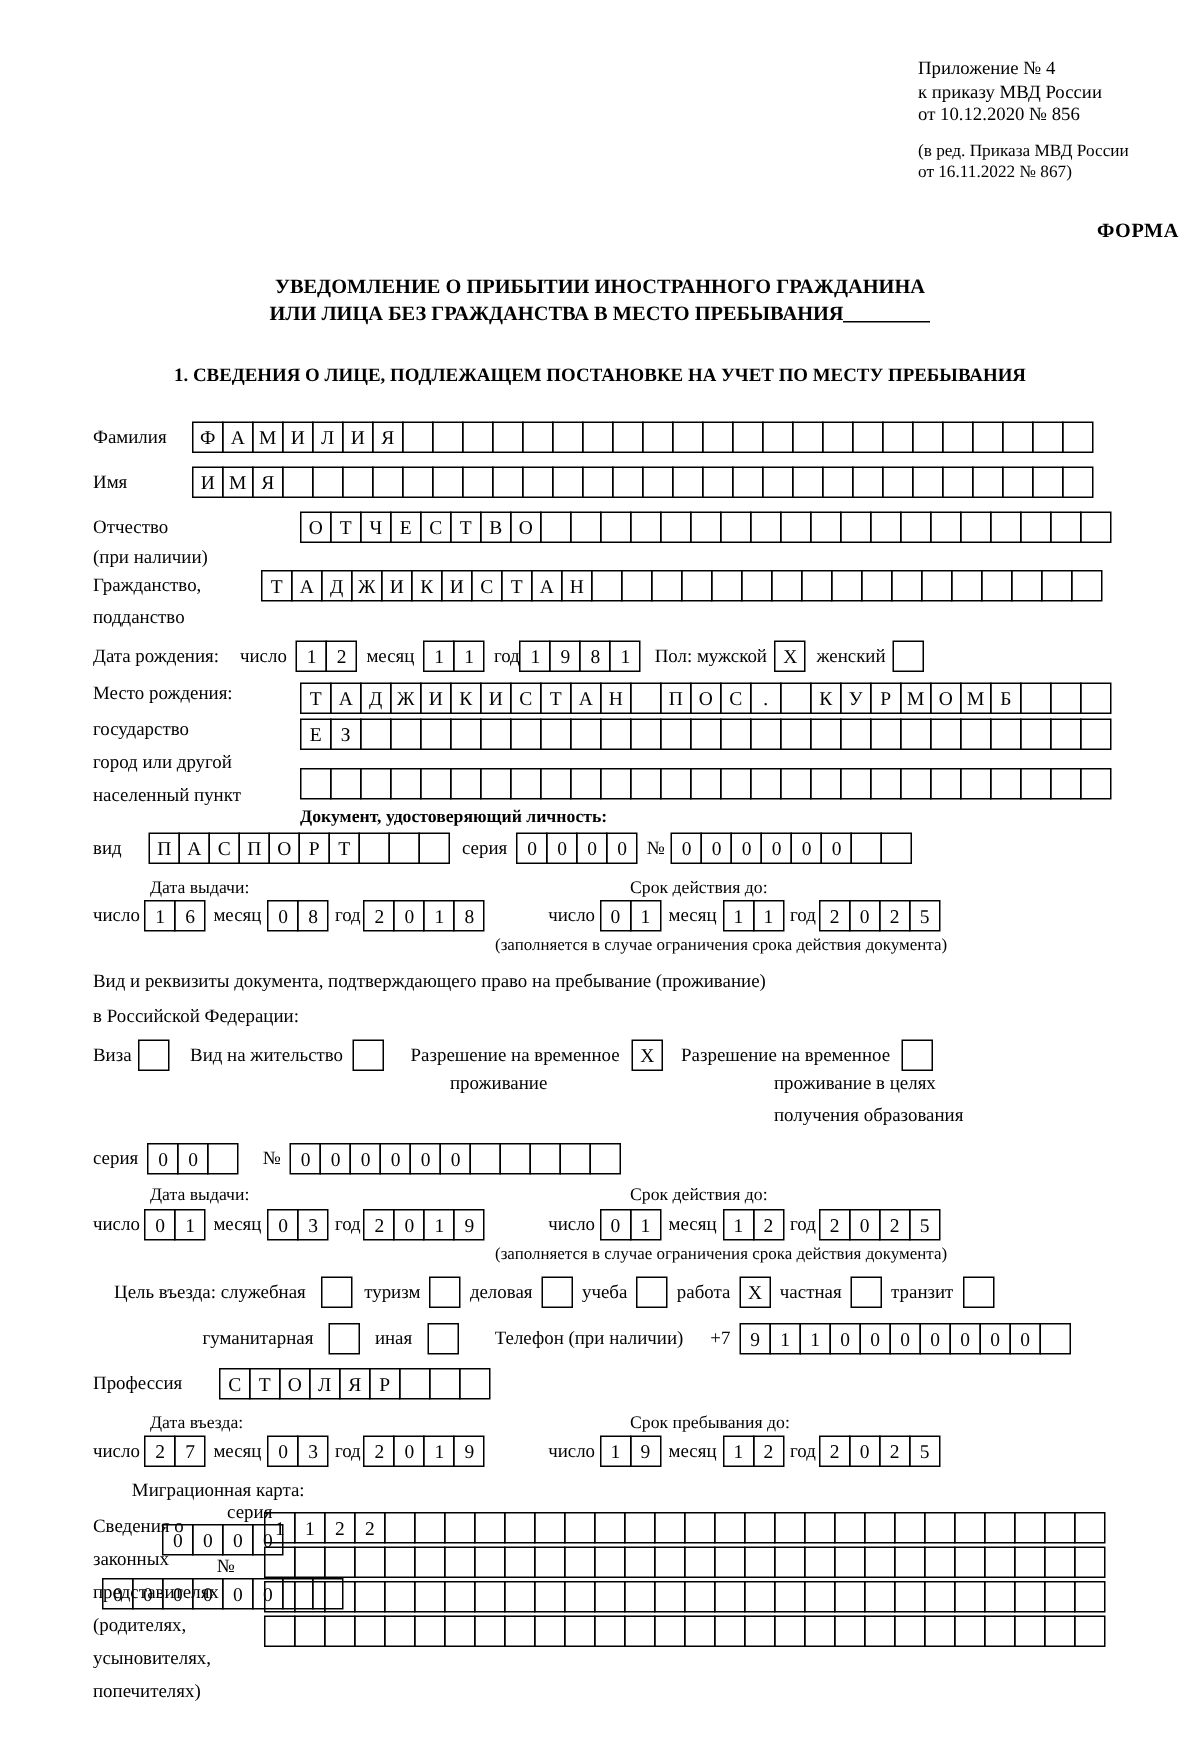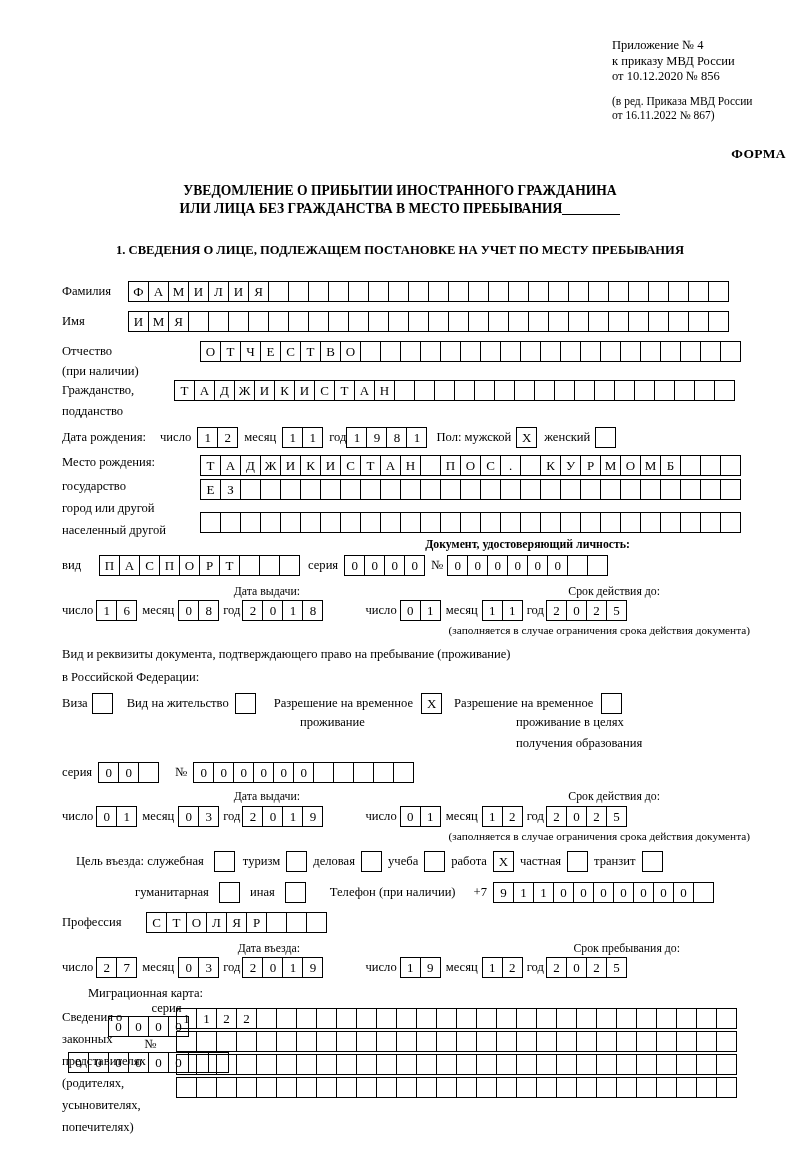--- a/index.html
+++ b/index.html
@@ -98,21 +98,21 @@
     height: 21px;
     border: 1px solid #000;
     box-sizing: border-box;
     text-align: center;
     line-height: 19px;
     font-size: 13px;
     display: inline-block;
   }
   .center-note {
     position: absolute;
-    text-align: right;
+    text-align: left;
     font-size: 11.3px;
   }
   .bold { font-weight: bold; }
 </style>
 </head>
 <body>
 
 <div class="page">
 
   <div class="header-block">
@@ -369,21 +369,21 @@
         <span class="bx"></span>
         <span class="bx"></span>
         <span class="bx"></span>
         <span class="bx"></span>
       </span>
   </div>
   <div class="row" style="top:501px; left:62px;">
     <span class="lbl">город или другой</span>
   </div>
   <div class="row" style="top:523px; left:62px;">
-    <span class="lbl">населенный другой</span>
+    <span class="lbl">населенный пункт</span>
   </div>
   <div class="row" style="top:512px; left:200px;">
     <span class="boxes" id="birthplace3">
         <span class="bx"></span>
         <span class="bx"></span>
         <span class="bx"></span>
         <span class="bx"></span>
         <span class="bx"></span>
         <span class="bx"></span>
         <span class="bx"></span>

